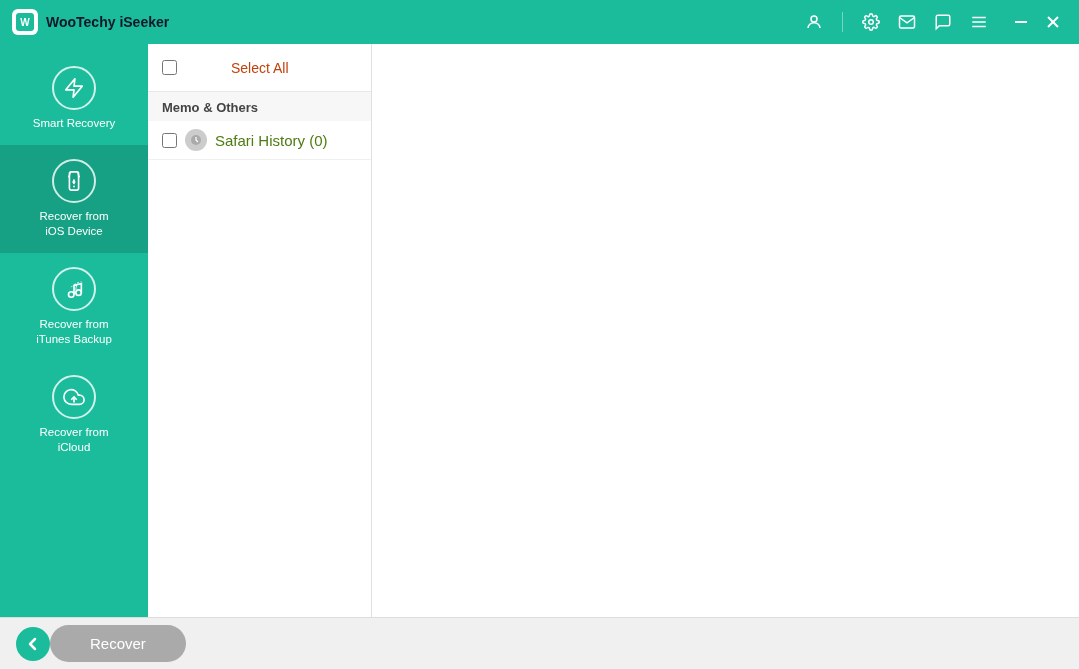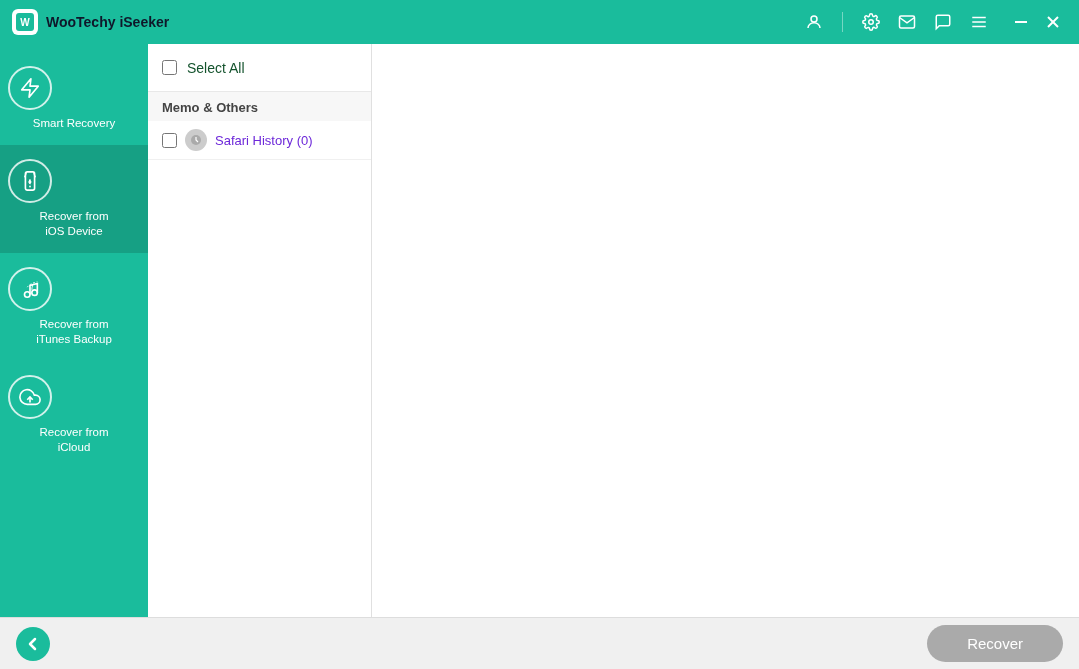--- a/index.html
+++ b/index.html
@@ -69,20 +69,21 @@
       display: flex;
       flex-direction: column;
       align-items: center;
       padding: 8px 0;
       flex-shrink: 0;
     }
     .sidebar-item {
       width: 100%;
       display: flex;
       flex-direction: column;
+      align-items: center;
       justify-content: center;
       padding: 14px 8px;
       cursor: pointer;
       color: white;
       text-align: center;
     }
     .sidebar-item.active { background: rgba(0,0,0,0.15); }
     .sidebar-item-icon {
       width: 44px; height: 44px;
       border: 2px solid rgba(255,255,255,0.8);
@@ -123,22 +124,23 @@
       background: white;
     }
     .select-all-row input[type="checkbox"] {
       width: 15px; height: 15px;
       margin-right: 10px;
       cursor: pointer;
       accent-color: #1abc9c;
     }
     .select-all-label {
       font-size: 14px;
-      color: #14532d;
+      color: #c2410c;
       font-weight: 500;
+      margin-left: 44px;
     }
 
     .category-header {
       padding: 8px 14px 6px 14px;
       font-size: 13px;
       color: #444;
       font-weight: 600;
       background: #f7f7f7;
     }
 
@@ -158,39 +160,39 @@
     .list-item-icon-circle {
       width: 22px; height: 22px;
       border-radius: 50%;
       background: #cccccc;
       display: flex; align-items: center; justify-content: center;
       margin-right: 8px;
       flex-shrink: 0;
     }
     .list-item-icon-circle svg { width: 12px; height: 12px; fill: white; }
     .list-item-text {
-      font-size: 13px;
-      color: #6d28d9;
+      font-size: 15px;
+      color: #4d7c0f;
     }
 
     
     .main-content {
       flex: 1;
       background: white;
       position: relative;
     }
 
     
     .bottom-bar {
       height: 52px;
       background: #f0f0f0;
       border-top: 1px solid #ddd;
       display: flex;
       align-items: center;
-      justify-content: space-between;
+      justify-content: flex-start;
       padding: 0 16px;
       flex-shrink: 0;
     }
     .back-btn {
       width: 34px; height: 34px;
       border-radius: 50%;
       background: #1abc9c;
       display: flex; align-items: center; justify-content: center;
       cursor: pointer;
       border: none;

